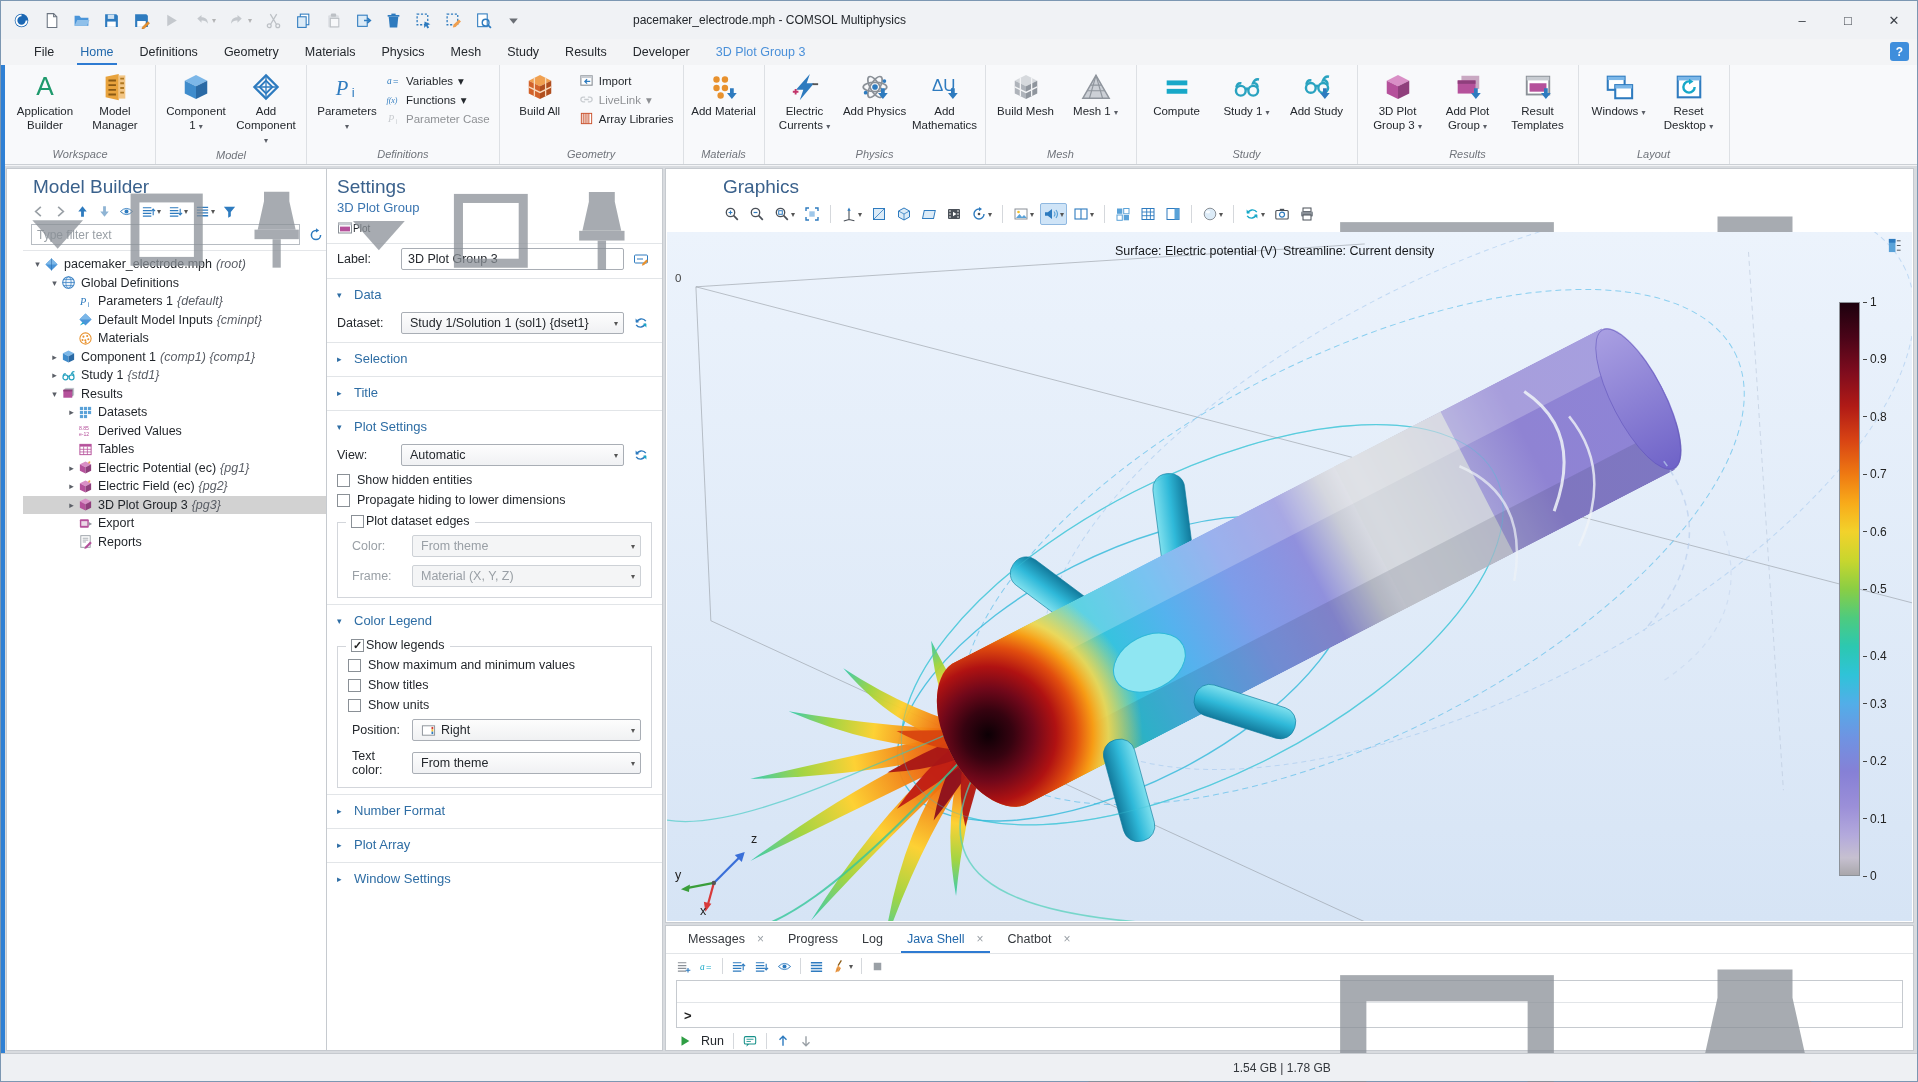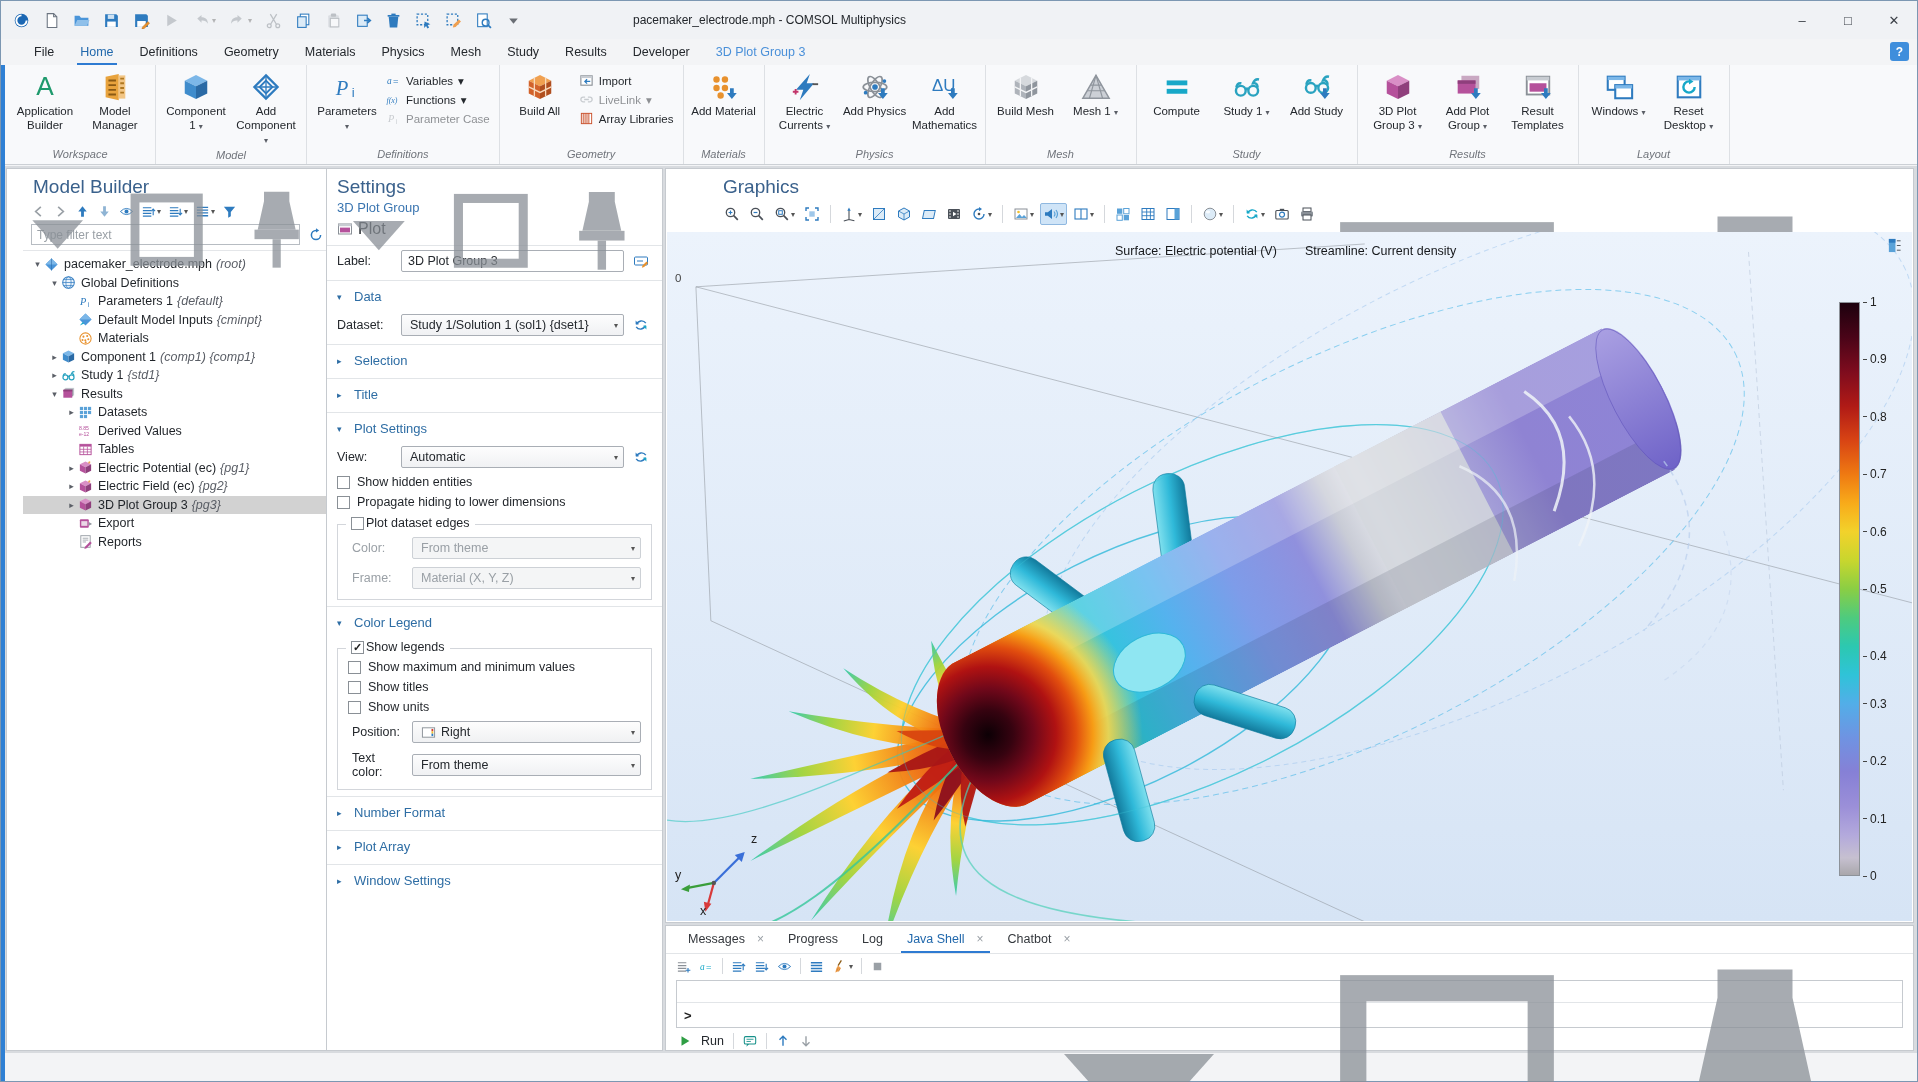--- a/index.html
+++ b/index.html
@@ -60,21 +60,21 @@
   .tree { border-top:1px solid #e4e6e9; padding-top:4px; }
   .tree-row { display:flex; align-items:center; height:18.5px; font-size:12.5px; white-space:nowrap; }
   .tree-row .expander { width:13px; text-align:center; font-size:9px; color:#5a5e66; flex:none; }
   .tree-row .icon { width:15px; height:15px; margin-right:5px; flex:none; }
   .tree-row .tag { color:#5a5e66; font-style:italic; margin-left:4px; }
   .tree-row.selected { background:#d2d2d2; }
 
   
   #settings-panel { left:325px; top:2px; width:337px; bottom:2px; }
   .settings-sub { font-size:13px; color:#3a75b0; padding:0 10px; }
-  .plot-btn { display:flex; align-items:center; gap:5px; padding:5px 10px 7px; font-size:16px; border-bottom:1px solid #e2e5e8;text-align:right; }
+  .plot-btn { display:flex; align-items:center; padding:5px 10px 7px; font-size:10px; border-bottom:1px solid #e2e5e8;text-align:right; }
   .plot-btn .icon { width:16px; height:16px; }
   .s-row { display:flex; align-items:center; padding:4px 10px; gap:6px; }
   .s-caption { width:58px; flex:none; color:#24282d; font-size:12.5px; }
   .combo { flex:1; height:22px; background:linear-gradient(#fdfdfd,#f0f1f3); border:1px solid #a9aeb5; border-radius:2px; display:flex; align-items:center; padding:0 18px 0 8px; position:relative; font-size:12.5px; color:#24282d; }
   .combo::after { content:"▾"; position:absolute; right:5px; font-size:8px; color:#555; }
   .combo.disabled { opacity:1; background:#f4f5f6; border-color:#cdd1d6; color:#9aa0a6; }
   .combo .mini-icon { width:15px; height:15px; margin-right:5px; flex:none; }
   .text-input { flex:1; height:22px; border:1px solid #a9aeb5; border-radius:2px; padding:0 6px; font-size:12.5px; font-family:"Liberation Sans",sans-serif; color:#24282d; }
   .icon-btn { width:22px; height:22px; border:1px solid transparent; display:flex; align-items:center; justify-content:center; flex:none; }
   .icon-btn .icon { width:16px; height:16px; }
@@ -90,21 +90,21 @@
   #graphics-panel { left:664px; top:2px; right:3px; height:755px;padding-left:47px; }
   .gfx-toolbar { display:flex; align-items:center; gap:3px; padding:3px 8px 4px; }
   .gfx-toolbar .tool { display:flex; align-items:center; gap:1px; padding:2px 2px; border:1px solid transparent; border-radius:2px; }
   .gfx-toolbar .tool.active { background:#cfe4f7; border-color:#8fb8e0; }
   .gfx-toolbar .icon { width:16px; height:16px; }
   .gfx-toolbar .caret { font-size:8px; color:#555; }
   .gfx-toolbar .sep { width:1px; height:18px; background:#d5d8dc; margin:0 4px; }
   .viewport { position:absolute; left:1px; top:63px; right:1px; bottom:1px; background:linear-gradient(#ecf3fc, #d6e4f5); overflow:hidden; }
   .viewport svg.scene { position:absolute; inset:0; }
   .gfx-annotation { position:absolute; top:12px; left:448px; font-size:12.5px; color:#16181b; }
-  .gfx-annotation span + span { margin-left:28px; }
+  .gfx-annotation span + span { margin-left:6px; }
   .axis-zero { position:absolute; left:8px; top:40px; font-size:11.5px; color:#444; }
   .colorbar { position:absolute; width:21px; border:1px solid #8d9299; }
   .cb-ticks { position:absolute; font-size:12px; color:#222; }
   .cb-tick { position:absolute; display:flex; align-items:center; gap:3px; transform:translateY(-50%); }
   .cb-tick .mark { width:4px; height:1px; background:#444; }
   .legend-mini { position:absolute; top:6px; right:10px; width:15px; height:15px; }
   .triad-label { position:absolute; font-size:12.5px; color:#222; }
 
   
   #console-panel { left:664px; top:759px; right:3px; bottom:2px; }
@@ -1676,13 +1676,16 @@
           </span>
         <span class="icon" id="down-ic">
             <svg viewBox="0 0 16 16">
               <path d="M8 2.5v11M4 9.5l4 4 4-4" fill="none" stroke="#9aa0a6" stroke-width="1.6"></path>
             </svg>
           </span>
       </div>
     </div>
   </div>
 
+  <div class="statusbar">
+    <div class="mem">1.54 GB | 1.78 GB</div>
+  </div>
 </div>
 
 </body></html>

